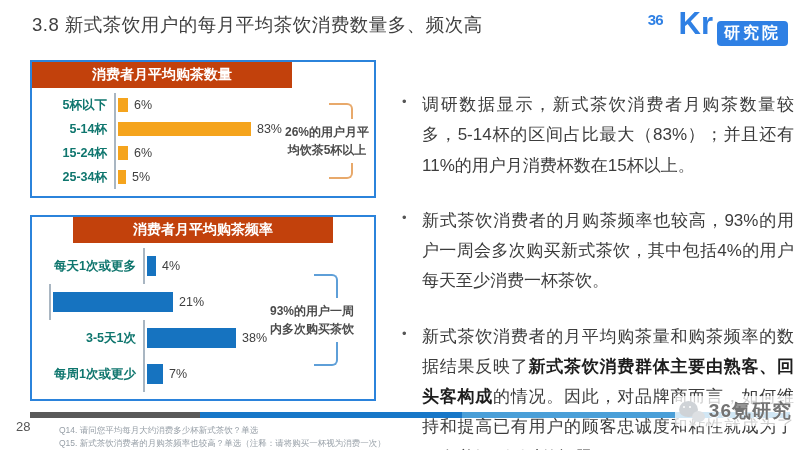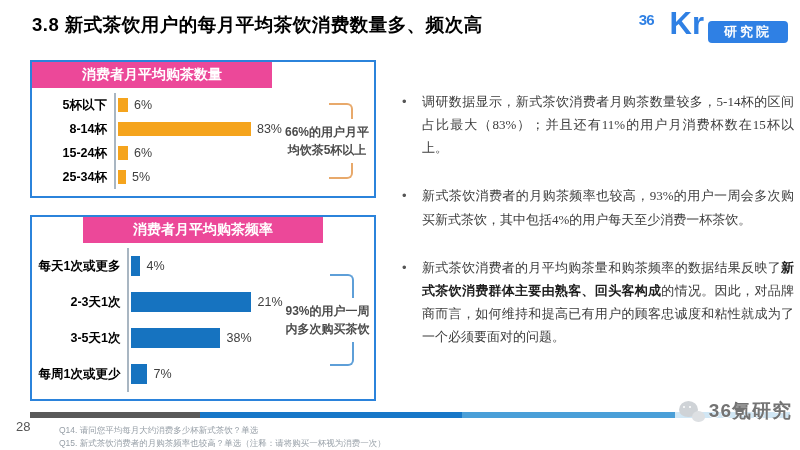--- a/index.html
+++ b/index.html
@@ -2,45 +2,45 @@
 <html><head>
 <meta charset="utf-8">
 <style>
   html,body{margin:0;padding:0;background:#e9e9e9;}
   .slide{
     position:relative;width:800px;height:450px;background:#ffffff;
     font-family:"Liberation Sans","DejaVu Sans",sans-serif;overflow:hidden;
   }
   
   .title{
-    position:absolute;left:32px;top:12px;font-size:18.5px;font-weight:700;
-    color:#000000;letter-spacing:.5px;white-space:nowrap;text-align:center;
+    position:absolute;left:32px;top:12px;font-size:18.5px;font-weight:400;
+    color:#404040;letter-spacing:.5px;white-space:nowrap;text-align:center;
   }
   .logo{position:absolute;right:12px;top:8px;display:flex;align-items:flex-start;color:#2F80E4;}
   .logo-36{font-size:15px;font-weight:800;margin-top:3px;letter-spacing:-1px;}
   .logo-kr{font-size:31px;font-weight:800;line-height:1;margin-left:16px;}
   .logo-badge{
-    background:#2F80E4;color:#fff;font-size:13px;font-weight:700;
-    padding:2px 16px;border-radius:4px;letter-spacing:3px;margin:13px 0 0 4px;
+    background:#2F80E4;color:#fff;font-size:16px;font-weight:700;
+    padding:2px 7px;border-radius:4px;letter-spacing:3px;margin:13px 0 0 4px;
   }
   
   .chart-box{
     position:absolute;left:30px;width:346px;border:2px solid #2B83DB;
     background:#fff;box-sizing:border-box;display:flex;flex-direction:column;
   }
   .chart-qty{top:60px;height:138px;}
   .chart-freq{top:215px;height:186px;align-items:center;}
   .cheader{
-    background:#ec4899;color:#fff;font-weight:700;font-size:14px;
-    width:240px;padding:4px 0;text-align:center;flex:0 0 auto;
+    background:#c2410c;color:#fff;font-weight:700;font-size:14px;
+    width:260px;padding:4px 0;text-align:center;flex:0 0 auto;
   }
   .cbody{flex:1;display:flex;align-items:stretch;padding:5px 2px 7px 2px;min-height:0;}
   .crows{flex:1;display:flex;flex-direction:column;min-width:0;}
   .crow{flex:1;display:flex;align-items:center;min-height:0;}
-  .clabel{font-size:12.5px;font-weight:700;color:#000000;text-align:right;padding-right:7px;box-sizing:border-box;}
+  .clabel{font-size:12.5px;font-weight:700;color:#0f766e;text-align:right;padding-right:7px;box-sizing:border-box;}
   .chart-qty .clabel{width:80px;}
   .chart-freq .clabel{width:94px;}
   .cbars{flex:1;display:flex;align-items:center;border-left:2px solid #A9B6C2;padding-left:2px;height:100%;}
   .cbar{flex:0 0 auto;}
   .chart-qty .cbar{height:14px;}
   .chart-freq .cbar{height:20px;}
   .cval{font-size:12.5px;color:#3f3f3f;margin-left:6px;white-space:nowrap;}
   
   .anno{width:90px;flex:0 0 auto;display:flex;flex-direction:column;justify-content:center;align-items:center;}
   .chart-qty .anno{padding:10px 0;}
@@ -48,21 +48,21 @@
   .cap{width:22px;flex:1;max-height:34px;align-self:center;margin-left:28px;}
   .cap-top{border-top:2px solid var(--bc);border-right:2px solid var(--bc);border-top-right-radius:6px;margin-bottom:4px;}
   .cap-bot{border-bottom:2px solid var(--bc);border-right:2px solid var(--bc);border-bottom-right-radius:6px;margin-top:4px;}
   .chart-qty .anno{--bc:#E8A96B;}
   .chart-freq .anno{--bc:#5E9FD8;}
   .anno-text{font-size:12px;font-weight:800;color:#4b4b4b;text-align:center;line-height:1.5;width:88px;}
   
   .bullets{position:absolute;left:402px;top:90px;width:392px;}
   .bullet{display:flex;margin-bottom:25px;}
   .dot{width:20px;flex:0 0 auto;color:#555;font-size:13px;line-height:1.8;}
-  .btext{margin:0;font-size:13px;color:#3c3c3c;line-height:1.78;text-align:justify;font-family:Liberation Serif, serif;}
+  .btext{margin:0;font-size:17px;color:#3c3c3c;line-height:1.78;text-align:justify;}
   .btext .bold{font-weight:800;color:#1d1d1d;}
   
   .footer-bar{position:absolute;left:30px;top:412px;height:6px;width:760px;display:flex;}
   .seg-gray{width:170px;background:#595959;}
   .seg-blue{width:262px;background:#1777C8;}
   .seg-light{flex:1;background:#4A9FD8;}
   .page-num{position:absolute;left:16px;top:419px;font-size:13px;color:#555;}
   .footnotes{position:absolute;left:59px;top:424px;font-size:8.5px;color:#98a0a8;line-height:1.55;}
   .watermark{position:absolute;right:4px;top:396px;display:flex;align-items:center;background:rgba(255,255,255,.75);padding:2px 4px;}
   .wm-icon{position:relative;width:26px;height:21px;margin-right:4px;}
@@ -95,21 +95,21 @@
     <div class="cbody">
       <div class="crows">
           <div class="crow">
             <div class="clabel">5杯以下</div>
             <div class="cbars">
               <div class="cbar" style="width: 10px; background: rgb(245, 164, 29);"></div>
               <span class="cval">6%</span>
             </div>
           </div>
           <div class="crow">
-            <div class="clabel">8-14杯</div>
+            <div class="clabel">5-14杯</div>
             <div class="cbars">
               <div class="cbar" style="width: 133px; background: rgb(245, 164, 29);"></div>
               <span class="cval">83%</span>
             </div>
           </div>
           <div class="crow">
             <div class="clabel">15-24杯</div>
             <div class="cbars">
               <div class="cbar" style="width: 10px; background: rgb(245, 164, 29);"></div>
               <span class="cval">6%</span>
@@ -118,39 +118,38 @@
           <div class="crow">
             <div class="clabel">25-34杯</div>
             <div class="cbars">
               <div class="cbar" style="width: 8px; background: rgb(245, 164, 29);"></div>
               <span class="cval">5%</span>
             </div>
           </div>
         </div>
       <div class="anno">
         <div class="cap cap-top"></div>
-        <div class="anno-text">66%的用户月平均饮茶5杯以上</div>
+        <div class="anno-text">26%的用户月平均饮茶5杯以上</div>
         <div class="cap cap-bot"></div>
       </div>
     </div>
   </div>
 
   <div class="chart-box chart-freq">
     <div class="cheader">消费者月平均购茶频率</div>
     <div class="cbody">
       <div class="crows">
           <div class="crow">
             <div class="clabel">每天1次或更多</div>
             <div class="cbars">
               <div class="cbar" style="width: 9px; background: rgb(22, 115, 192);"></div>
               <span class="cval">4%</span>
             </div>
           </div>
           <div class="crow">
-            <div class="clabel">2-3天1次</div>
             <div class="cbars">
               <div class="cbar" style="width: 120px; background: rgb(22, 115, 192);"></div>
               <span class="cval">21%</span>
             </div>
           </div>
           <div class="crow">
             <div class="clabel">3-5天1次</div>
             <div class="cbars">
               <div class="cbar" style="width: 89px; background: rgb(22, 115, 192);"></div>
               <span class="cval">38%</span>

